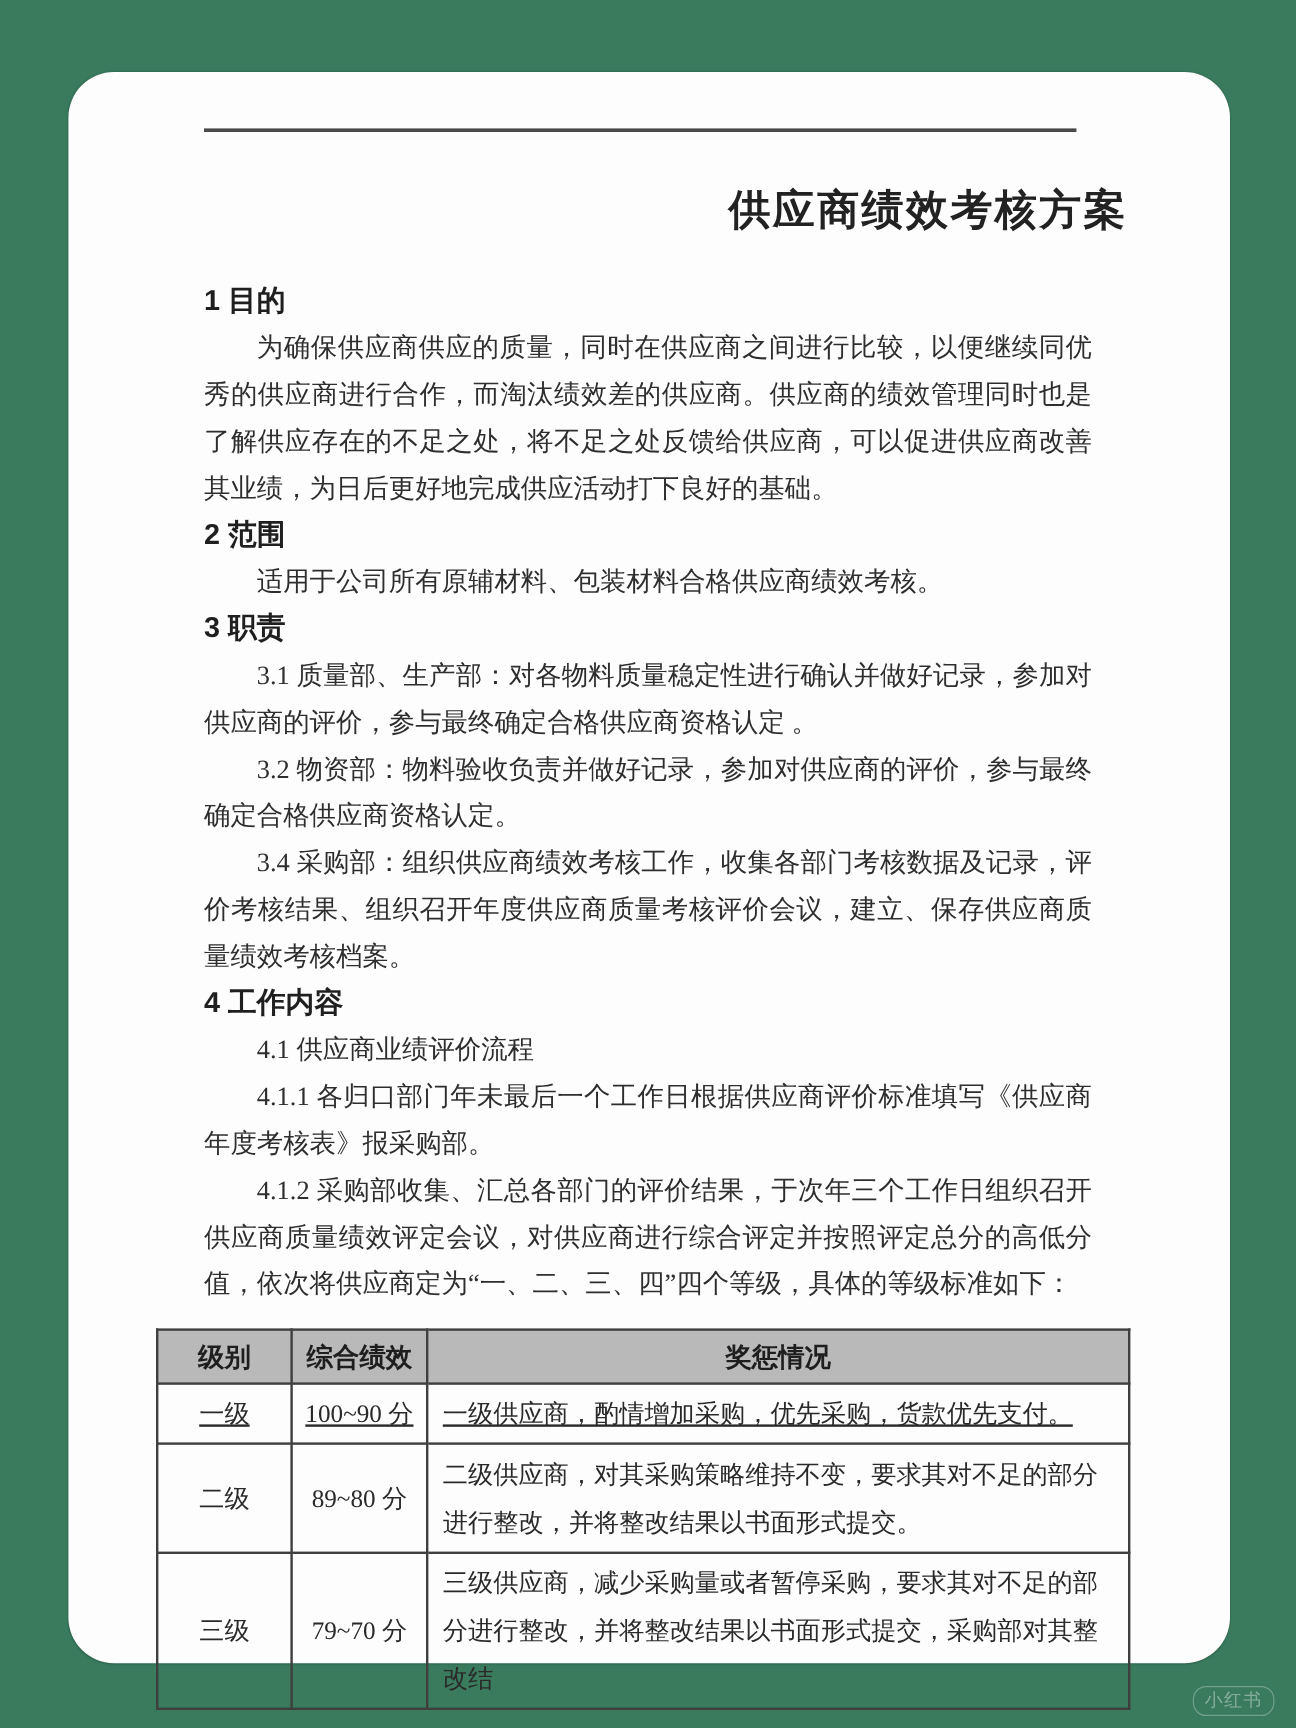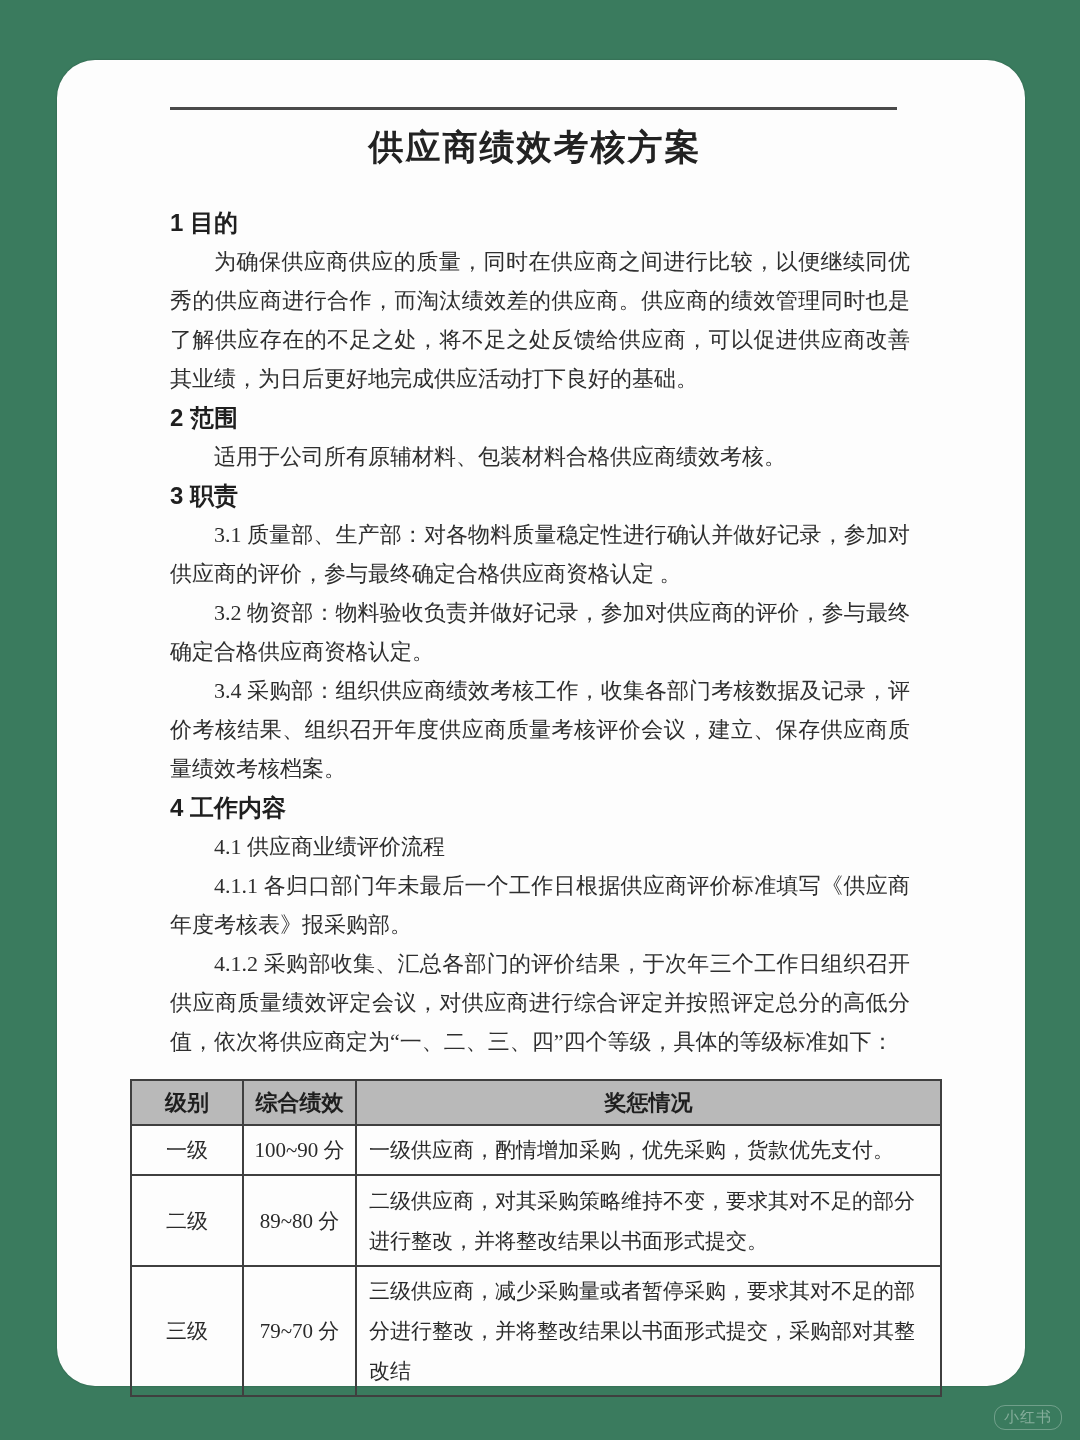--- a/index.html
+++ b/index.html
@@ -25,22 +25,22 @@
     color: #2b2b2b;
   }
   .top-rule {
     margin: 47px 0 0 40px;
     width: 727px;
     border: none;
     border-top: 3px solid #4a4a4a;
     height: 0;
   }
   .doc-title {
-    margin: 16px 0 0 0;
-    text-align: center;
+    margin: 44px 0 0 0;
+    text-align: right;
     font-size: 35px;
     line-height: 44px;
     font-weight: bold;
     color: #222;
     letter-spacing: 2px;
   }
   .doc-body {
     margin: 33px 30px 0 40px;
     font-size: 22px;
     line-height: 39px;
@@ -71,21 +71,21 @@
   }
   table.grade-table th {
     background: #b9b9b9;
     height: 41px;
     font-weight: bold;
     font-size: 22px;
     color: #1e1e1e;
   }
   td.c-center { text-align: center; }
   td.c-desc { text-align: left; padding: 4px 12px; line-height: 40px; }
-  tr.row-1 td { height: 40px; }
+  tr.row-1 td { height: 40px; text-decoration: underline; }
   tr.row-2 td { height: 81px; }
   tr.row-3 td { height: 83px; border-radius: 18px; }
   .watermark {
     position: absolute;
     right: 18px; bottom: 10px;
     font-family: "Liberation Sans", "DejaVu Sans", sans-serif;
     font-size: 15px;
     color: rgba(255,255,255,0.38);
     border: 1px solid rgba(255,255,255,0.28);
     border-radius: 11px;

